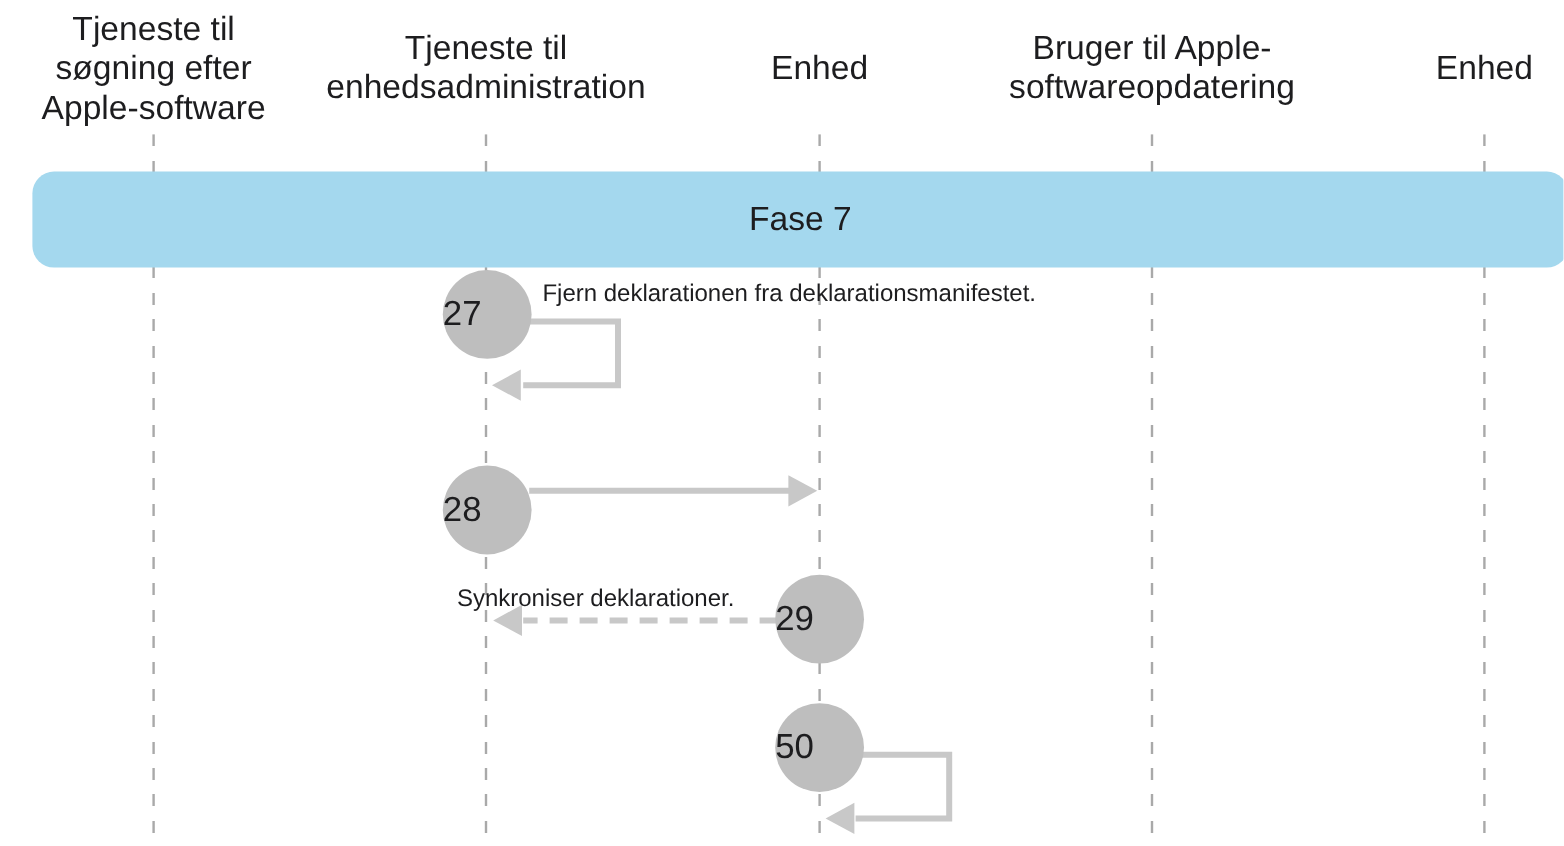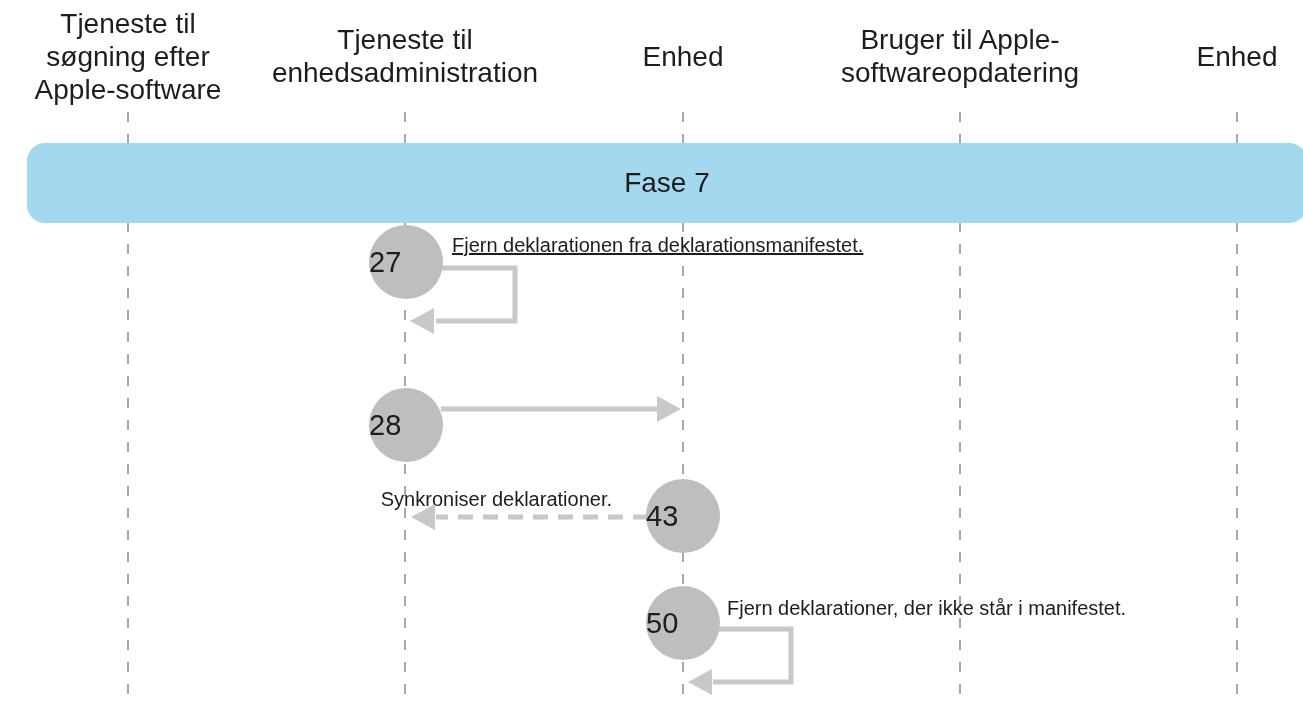--- a/index.html
+++ b/index.html
@@ -137,23 +137,22 @@
     <polygon class="arrow-head" points="688,682 712,669 712,695"></polygon>
   </svg>
 
   <div class="step-circle" style="left:369px;top:225px;">
     <span>27</span>
   </div>
   <div class="step-circle" style="left:369px;top:388px;">
     <span>28</span>
   </div>
   <div class="step-circle" style="left:646px;top:479px;">
-    <span>43</span>
+    <span>29</span>
   </div>
   <div class="step-circle" style="left:646px;top:586px;">
     <span>50</span>
   </div>
 
-  <div class="step-label" style="left:452px;top:233px;text-decoration:underline;">Fjern deklarationen fra deklarationsmanifestet.</div>
+  <div class="step-label" style="left:452px;top:233px;">Fjern deklarationen fra deklarationsmanifestet.</div>
   <div class="step-label" style="right:691px;top:487px;">Synkroniser deklarationer.</div>
-  <div class="step-label" style="left:727px;top:596px;">Fjern deklarationer, der ikke står i manifestet.</div>
 
 </div>
 
 </body></html>

